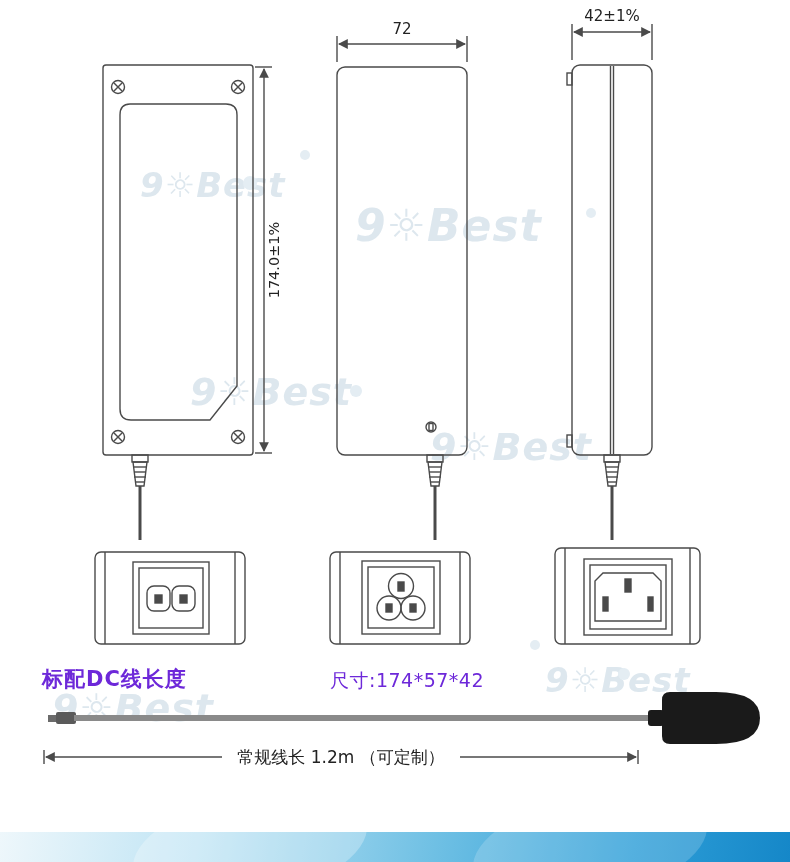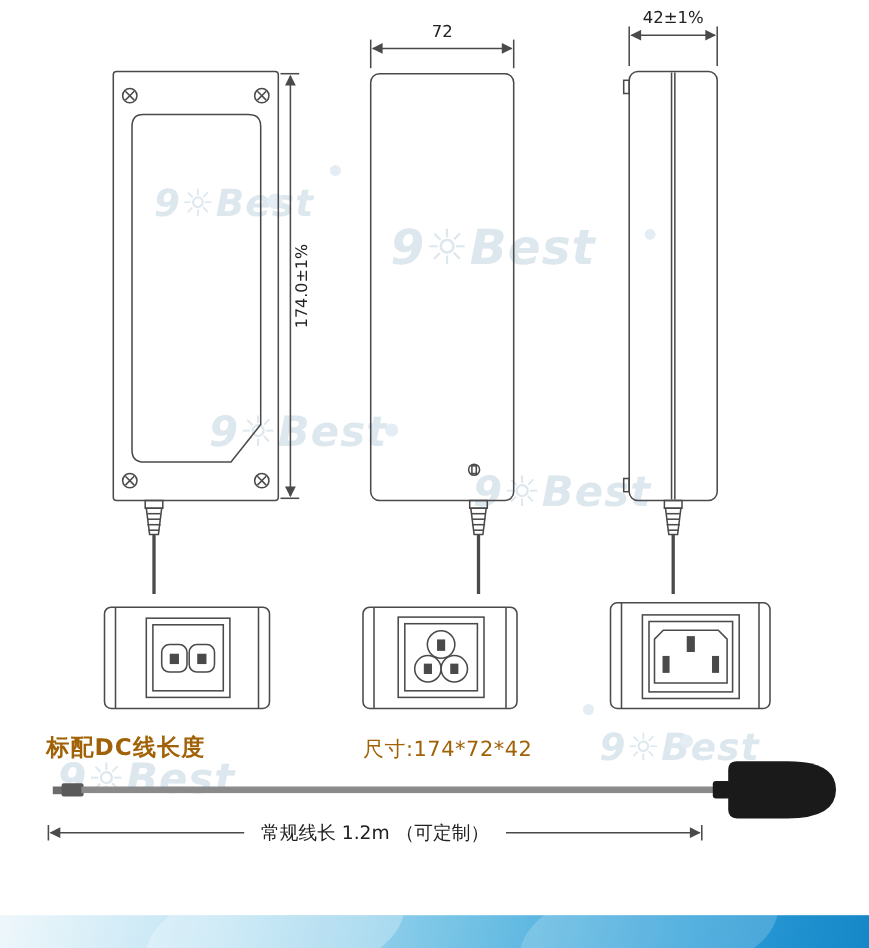--- a/index.html
+++ b/index.html
@@ -8,21 +8,21 @@
     font-family:"DejaVu Sans","Liberation Sans",sans-serif;
   }
   .wm{
     position:absolute;z-index:0;color:#dde7ee;font-weight:700;font-style:italic;
     letter-spacing:1px;white-space:nowrap;user-select:none;
   }
   .wm-dot{position:absolute;z-index:0;border-radius:50%;background:#e4edf3;}
   svg#drawing{position:absolute;left:0;top:0;z-index:1;}
   svg text{font-family:"DejaVu Sans","Liberation Sans",sans-serif;fill:#222222;}
   .caption{
-    position:absolute;z-index:2;color:#a16207;
+    position:absolute;z-index:2;color:#6d28d9;
   }
   #dc-length-title{left:42px;top:665px;font-size:21px;font-weight:600;letter-spacing:1px;}
   #size-label{left:330px;top:668px;font-size:19px;font-weight:500;letter-spacing:.5px;}
   #footer-bar{
     position:absolute;left:0;right:0;bottom:0;height:30px;z-index:2;overflow:hidden;
     background:linear-gradient(100deg,#eef7fb 0%,#bfe4f4 25%,#6fc0e4 55%,#2f9fd8 80%,#1587c8 100%);
   }
   .footer-swash{
     position:absolute;background:rgba(255,255,255,.28);height:60px;width:220px;top:-15px;
     transform:skewX(-35deg);border-radius:40px;
@@ -201,20 +201,20 @@
       </g>
     </g>
 
     <text x="279" y="260" font-size="14.5" text-anchor="middle" transform="rotate(-90 279 260)">174.0±1%</text>
     <text x="402" y="34" font-size="15" text-anchor="middle">72</text>
     <text x="612" y="21" font-size="15" text-anchor="middle">42±1%</text>
     <text x="341" y="763" font-size="17" text-anchor="middle">常规线长 1.2m （可定制）</text>
   </svg>
 
   <div id="dc-length-title" class="caption">标配DC线长度</div>
-  <div id="size-label" class="caption">尺寸:174*72*42</div>
+  <div id="size-label" class="caption">尺寸:174*57*42</div>
 
   <div id="footer-bar">
     <div class="footer-swash" style="left:140px;"></div>
     <div class="footer-swash" style="left:480px;background:rgba(255,255,255,.18);"></div>
   </div>
 
 </div>
 
 </body></html>

